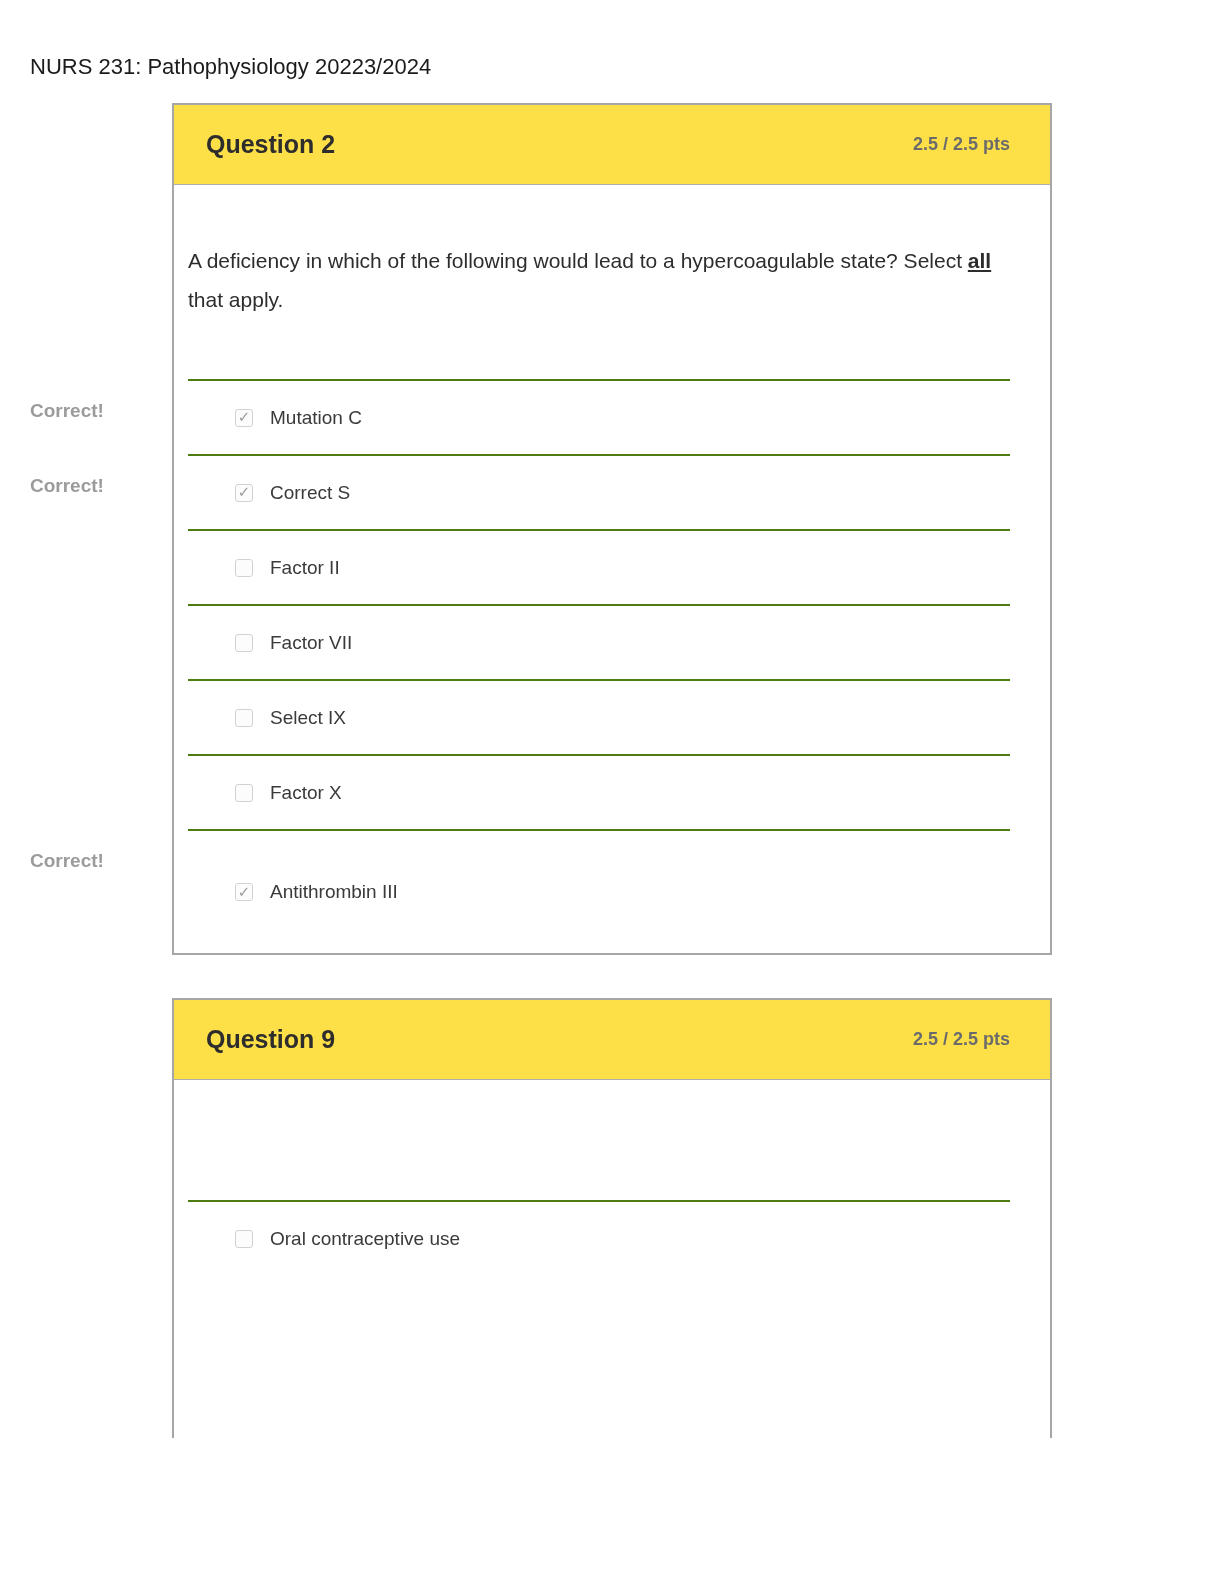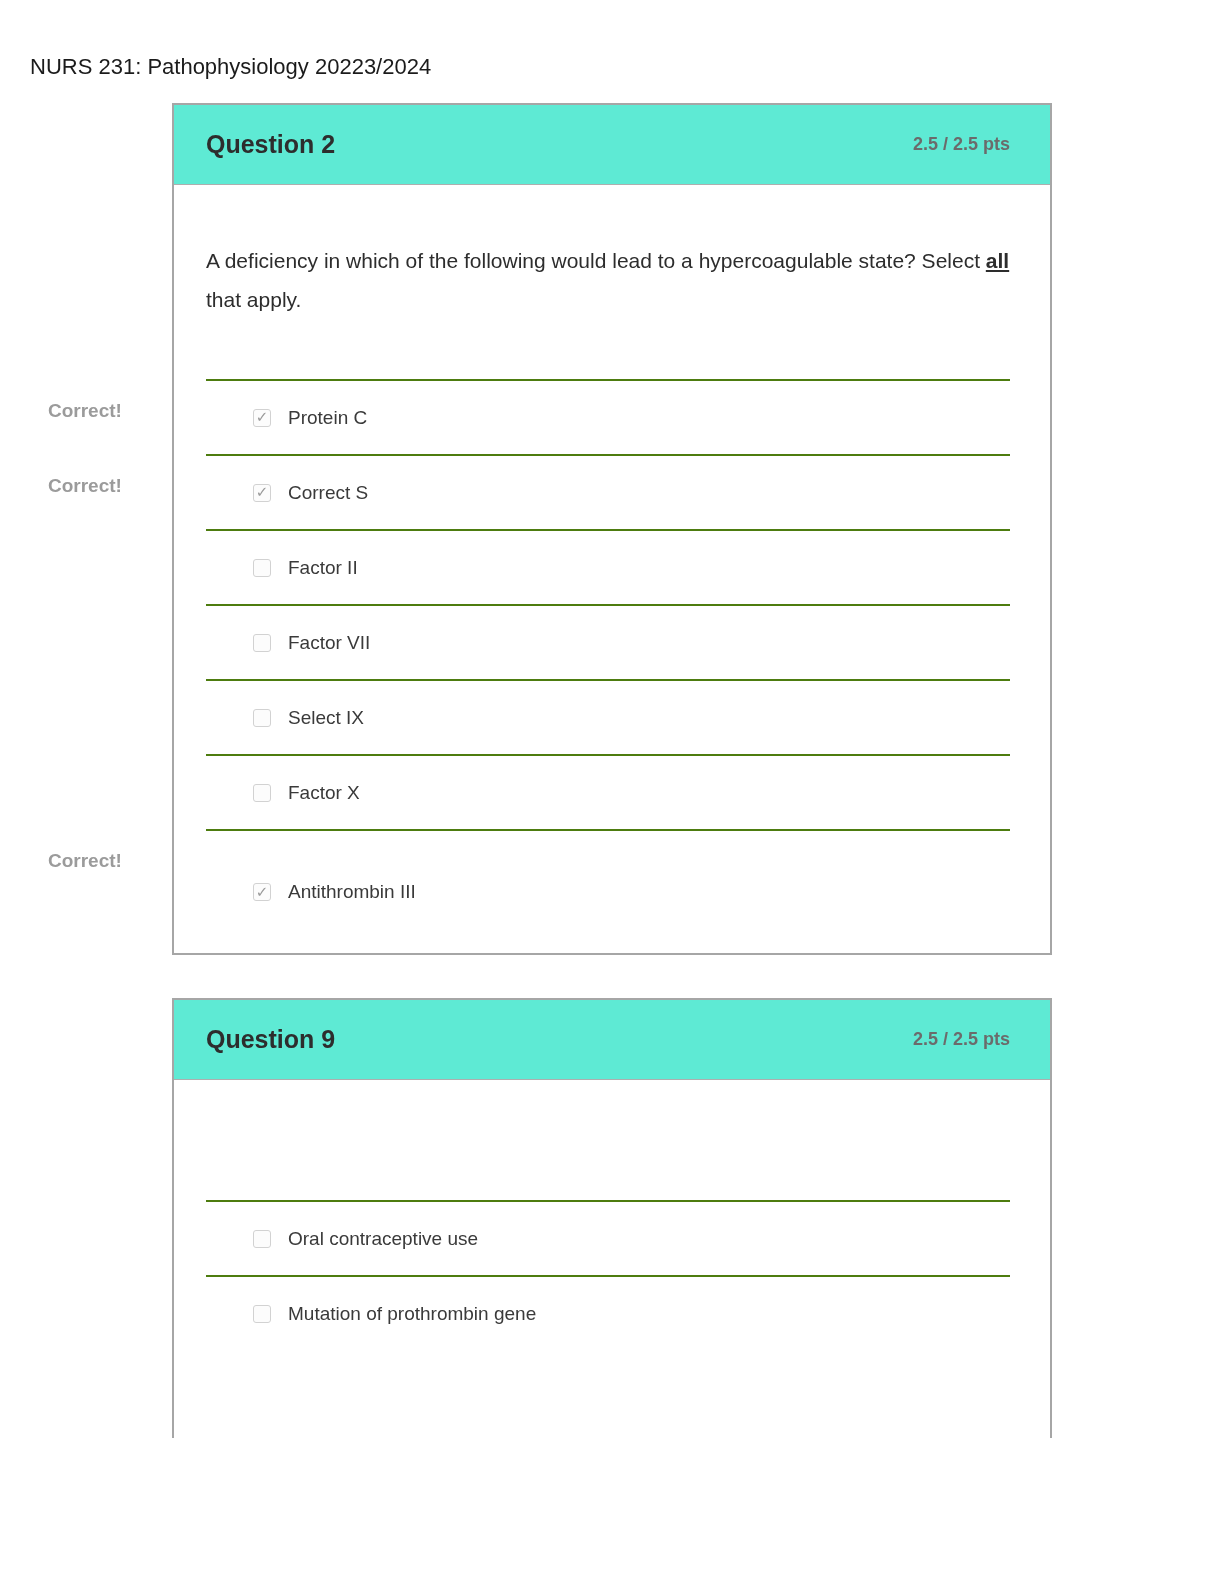--- a/index.html
+++ b/index.html
@@ -30,33 +30,33 @@
   }
   #q2 { top:103px; }
   #q3 { top:998px; height:440px; overflow:hidden; border-bottom:none; }
   .card-header {
     height:80px;
     display:flex;
     justify-content:space-between;
     align-items:center;
     padding:0 40px 0 32px;
     border-bottom:1px solid #aeaeae;
-    background:#5eead4;
+    background:#fde047;
   }
   .q-title {
     font-size:25px;
     font-weight:bold;
     color:#2d2d2d;
   }
   .q-points {
     font-size:18px;
     font-weight:bold;
     color:#6b6b6b;
   }
-  .card-body { padding:56px 40px 0 32px; }
+  .card-body { padding:56px 40px 0 14px; }
   .prompt {
     font-size:21px;
     line-height:39px;
     color:#2d2d2d;
     max-width:810px;
   }
   .prompt .em { font-weight:bold; text-decoration:underline; }
   .options { margin-top:60px; }
   #q3 .options { margin-top:64px; }
   .option-row {
@@ -118,21 +118,21 @@
     <div class="card-body">
       <div class="prompt"><span>A deficiency in which of the following would lead to a hypercoagulable state? Select </span><span class="em">all</span><span> that apply.</span></div>
 
       <div class="options">
 
         <div class="option-row">
           <div class="correct-flag">Correct!</div>
           <span class="checkbox checked">
               <span class="tick">✓</span>
             </span>
-          <span class="option-label">Protein C</span>
+          <span class="option-label">Mutation C</span>
         </div>
 
         <div class="option-row">
           <div class="correct-flag">Correct!</div>
           <span class="checkbox checked">
               <span class="tick">✓</span>
             </span>
           <span class="option-label">Correct S</span>
         </div>
 
@@ -180,23 +180,18 @@
     <div class="card-body">
 
       <div class="options">
 
         <div class="option-row">
 
           <span class="checkbox"></span>
           <span class="option-label">Oral contraceptive use</span>
         </div>
 
-        <div class="option-row">
-
-          <span class="checkbox"></span>
-          <span class="option-label">Mutation of prothrombin gene</span>
-        </div>
 
       </div>
     </div>
   </div>
 
 </div>
 
 </body></html>

